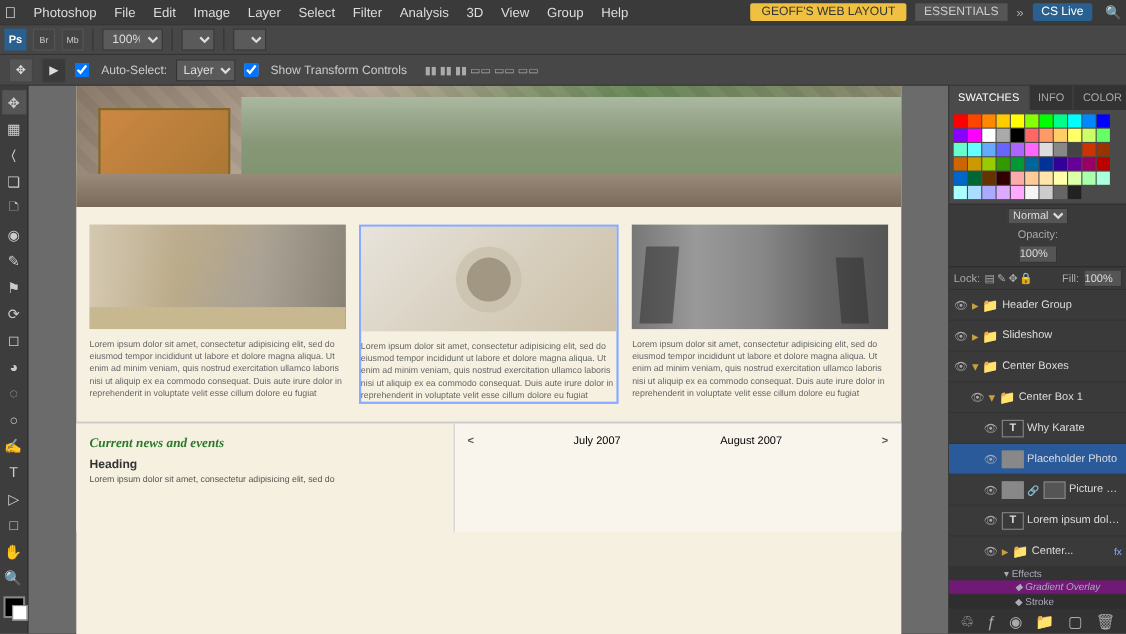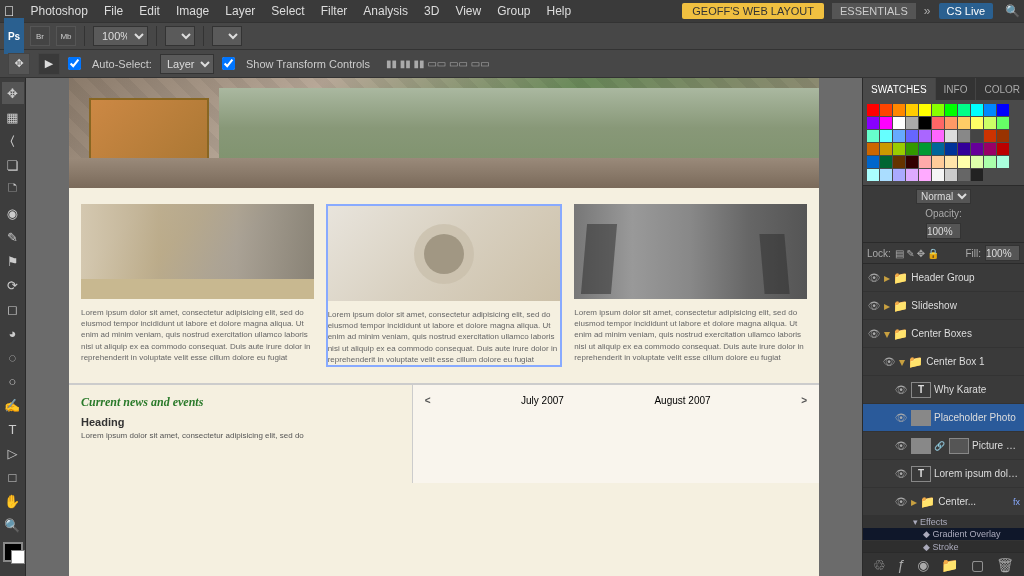--- a/index.html
+++ b/index.html
@@ -51,21 +51,21 @@
     #optionsbar {
       height: 28px;
       background: #474747;
       display: flex;
       align-items: center;
       padding: 0 4px;
       gap: 6px;
       border-top: 1px solid #333;
       border-bottom: 1px solid #333;
     }
-    #optionsbar .ps-icon { width: 20px; height: 36px; background: #2a6090; display: flex; align-items: center; justify-content: center; color: #fff; font-size: 10px; font-weight: bold; }
+    #optionsbar .ps-icon { width: 20px; height: 20px; background: #2a6090; display: flex; align-items: center; justify-content: center; color: #fff; font-size: 10px; font-weight: bold; }
     #optionsbar select, #optionsbar input[type=text] {
       background: #5a5a5a;
       border: 1px solid #333;
       color: #ddd;
       font-size: 11px;
       height: 20px;
       padding: 0 4px;
     }
     #optionsbar .zoom-box { width: 55px; }
     #optionsbar .separator { width: 1px; height: 20px; background: #333; margin: 0 2px; }
@@ -646,21 +646,21 @@
             <div class="layer-name">Lorem ipsum dolo...</div>
           </div>
           <div class="layer-item">
             <div style="width: 24px; flex-shrink: 0;"></div>
             <div class="layer-vis" style="font-size: 10px;">👁</div>
             <div style="font-size: 12px; color: rgb(200, 160, 64); display: flex; align-items: center; gap: 2px; flex-shrink: 0;">▸ 📁</div>
             <div class="layer-name">Center...</div>
             <span class="fx-badge">fx</span>
           </div>
           <div class="layer-effects" style="padding: 1px 4px 1px 50px; font-size: 9px; color: rgb(170, 170, 187);">▾ Effects</div>
-          <div style="padding: 1px 4px 1px 60px; font-size: 9px; color: rgb(170, 170, 187); background: #0f172a; border-bottom: 1px solid rgb(51, 51, 51);">◆ Gradient Overlay</div>
+          <div style="padding: 1px 4px 1px 60px; font-size: 9px; color: rgb(170, 170, 187); background: #701a75; border-bottom: 1px solid rgb(51, 51, 51); font-style: italic;">◆ Gradient Overlay</div>
           <div style="padding: 1px 4px 1px 60px; font-size: 9px; color: rgb(170, 170, 187); background: rgb(46, 46, 46); border-bottom: 1px solid rgb(51, 51, 51);">◆ Stroke</div>
           <div class="layer-item">
             <div style="width: 12px; flex-shrink: 0;"></div>
             <div class="layer-vis" style="font-size: 10px;">👁</div>
             <div style="font-size: 12px; color: rgb(200, 160, 64); display: flex; align-items: center; gap: 2px; flex-shrink: 0;">▸ 📁</div>
           </div>
         </div>
 
       <div class="layers-bottom">
         <span class="layers-bottom-btn">♲</span>

